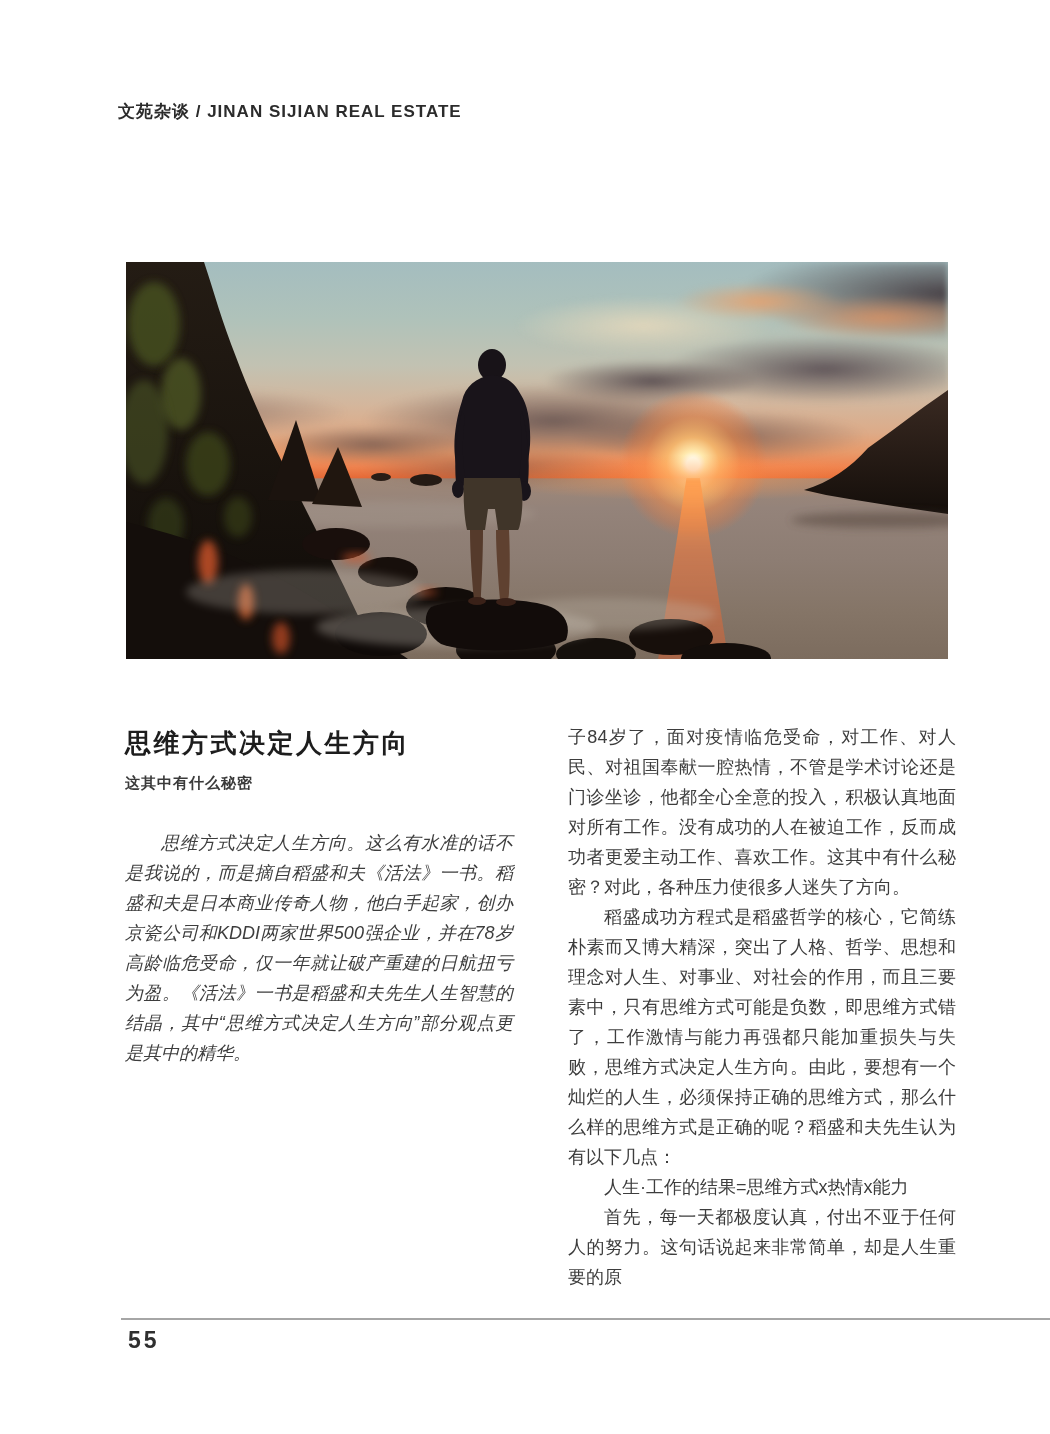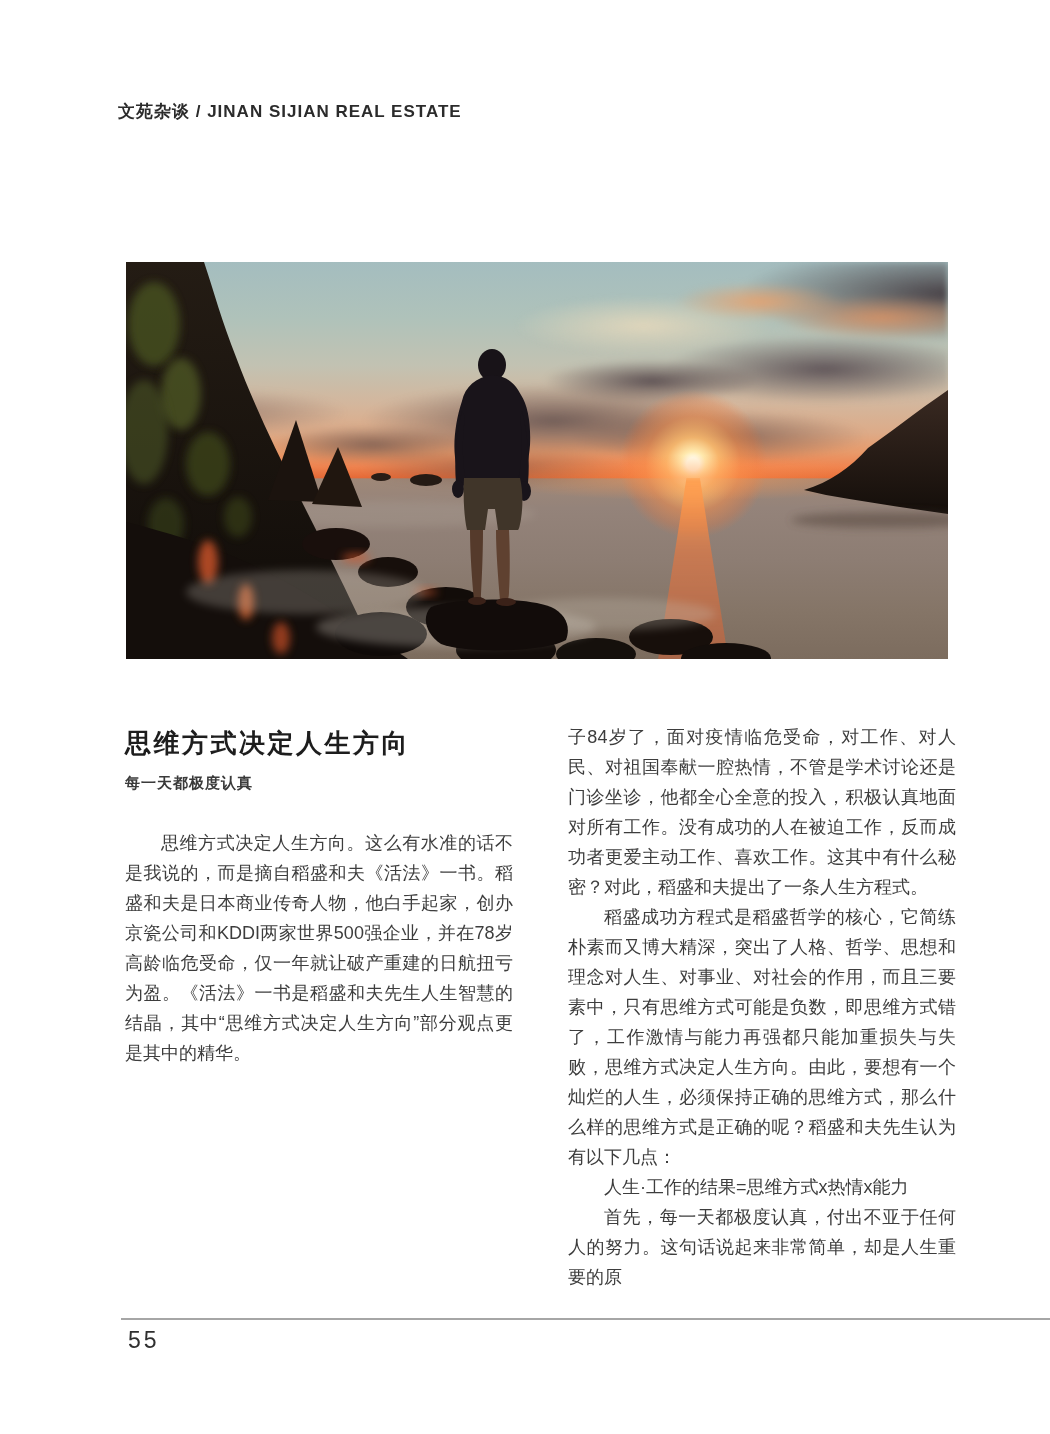--- a/index.html
+++ b/index.html
@@ -69,24 +69,24 @@
        text-align:justify;}
   .col-left{left:125px;}
   .col-right{left:568px;}
   .col p{margin:0;}
   .col p.indent{text-indent:2em;}
   .title{
     margin:2px 0 0;font-family:"Liberation Serif","DejaVu Serif",serif;
     font-size:26px;line-height:40px;font-weight:700;color:#1d1d1d;letter-spacing:2.5px;
   }
   .byline{margin-top:9px;font-size:15px;font-weight:700;color:#3a3a3a;letter-spacing:1px;line-height:20px;}
-  .col-left p.first{margin-top:35px;}
+  .col-left p.first{margin-top:35px;font-style:italic;}
   
   .footer-rule{position:absolute;left:121px;top:1318px;width:929px;height:2px;background:#a6a6a6;}
-  .page-number{position:absolute;left:128px;top:1327px;font-size:23px;font-weight:400;
+  .page-number{position:absolute;left:128px;top:1327px;font-size:23px;font-weight:700;
     color:#2f2f2f;letter-spacing:3px;}
 </style>
 </head>
 <body>
 
 <div class="page">
 
   <div class="header">
     <span>文苑杂谈 / JINAN SIJIAN REAL ESTATE</span>
   </div>
@@ -164,26 +164,26 @@
         <path d="M20 179 L33 179 C33 200 32 225 31 243 C31 247 30 249 29 249 L24 249 C22 230 20 200 20 179 Z" fill="#553a2b"></path>
         <path d="M46 179 L59 179 C60 200 60 225 59 240 C59 246 58 249 57 249 L50 249 C48 225 46 200 46 179 Z" fill="#5f4130"></path>
         <ellipse cx="27" cy="250" rx="9" ry="4" fill="#3a2118"></ellipse>
         <ellipse cx="56" cy="251" rx="10" ry="4" fill="#3a2118"></ellipse>
       </g>
     </svg>
   </figure>
 
   <section class="col col-left">
     <h1 class="title">思维方式决定人生方向</h1>
-    <div class="byline">每一天都极度认真</div>
+    <div class="byline">这其中有什么秘密</div>
     <p class="indent first">思维方式决定人生方向。这么有水准的话不是我说的，而是摘自稻盛和夫《活法》一书。稻盛和夫是日本商业传奇人物，他白手起家，创办京瓷公司和KDDI两家世界500强企业，并在78岁高龄临危受命，仅一年就让破产重建的日航扭亏为盈。《活法》一书是稻盛和夫先生人生智慧的结晶，其中“思维方式决定人生方向”部分观点更是其中的精华。</p>
   </section>
 
   <section class="col col-right">
-    <p>子84岁了，面对疫情临危受命，对工作、对人民、对祖国奉献一腔热情，不管是学术讨论还是门诊坐诊，他都全心全意的投入，积极认真地面对所有工作。没有成功的人在被迫工作，反而成功者更爱主动工作、喜欢工作。这其中有什么秘密？对此，稻盛和夫提出了一条人生方程式。</p>
+    <p>子84岁了，面对疫情临危受命，对工作、对人民、对祖国奉献一腔热情，不管是学术讨论还是门诊坐诊，他都全心全意的投入，积极认真地面对所有工作。没有成功的人在被迫工作，反而成功者更爱主动工作、喜欢工作。这其中有什么秘密？对此，各种压力使很多人迷失了方向。</p>
     <p class="indent">稻盛成功方程式是稻盛哲学的核心，它简练朴素而又博大精深，突出了人格、哲学、思想和理念对人生、对事业、对社会的作用，而且三要素中，只有思维方式可能是负数，即思维方式错了，工作激情与能力再强都只能加重损失与失败，思维方式决定人生方向。由此，要想有一个灿烂的人生，必须保持正确的思维方式，那么什么样的思维方式是正确的呢？稻盛和夫先生认为有以下几点：</p>
     <p class="indent">人生·工作的结果=思维方式x热情x能力</p>
     <p class="indent">首先，每一天都极度认真，付出不亚于任何人的努力。这句话说起来非常简单，却是人生重要的原</p>
   </section>
 
   <div class="footer-rule"></div>
   <div class="page-number">55</div>
 
 </div>
 

